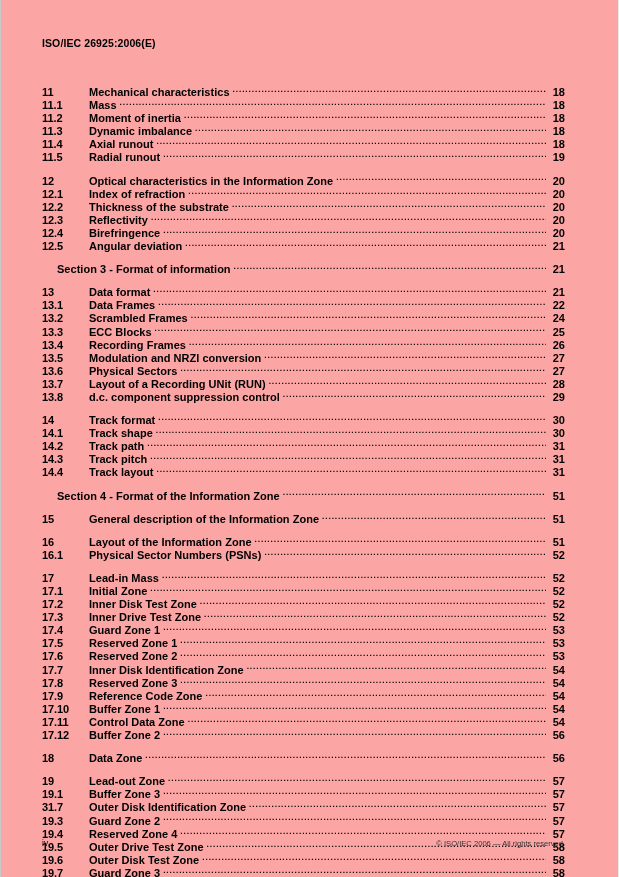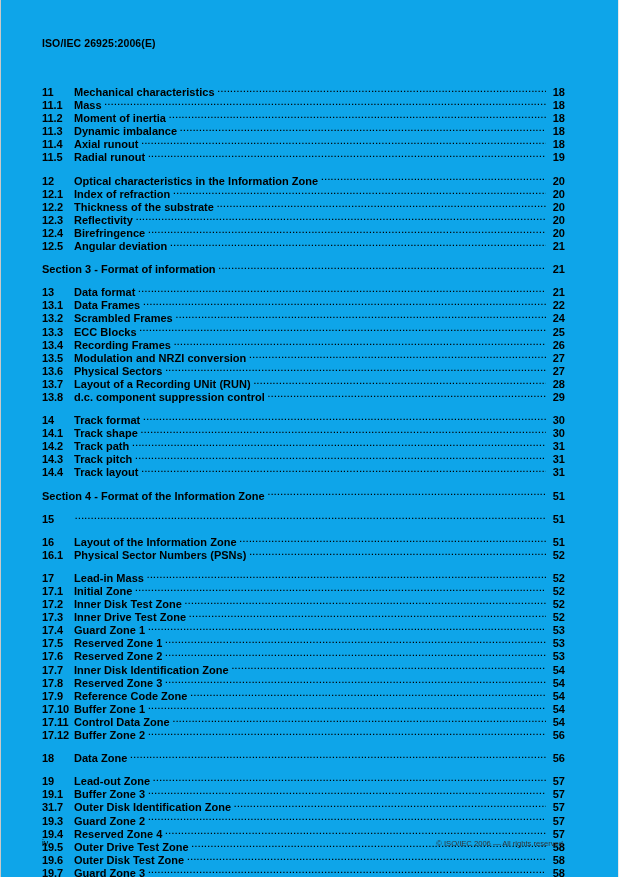--- a/index.html
+++ b/index.html
@@ -7,21 +7,21 @@
     padding: 0;
     background: #ffffff;
   }
   body {
     font-family: "Liberation Sans", sans-serif;
   }
   .page {
     position: relative;
     width: 619px;
     height: 877px;
-    background: #0ea5e9;
+    background: #fca5a5;
     box-sizing: border-box;
     border-left: 1px solid #c9c9c9;
     border-right: 1px solid #e8e8e8;
     overflow: hidden;
   }
   .doc-header {
     position: absolute;
     left: 41px;
     top: 37px;
     font-size: 10.5px;
@@ -52,20 +52,21 @@
   }
   .toc-row .num {
     width: 32px;
     flex: 0 0 32px;
     letter-spacing: -0.1px;
   }
   .toc-row .title {
     flex: 0 0 auto;
     padding-right: 2px;
     letter-spacing: 0.02px;
+    margin-left: 15px;
   }
   .toc-row .leader {
     flex: 1 1 auto;
     overflow: hidden;
     height: 9px;
     position: relative;
     margin: 0 1px;
   }
   .toc-row .leader::after {
     content: "......................................................................................................................................................................................................................................................";
@@ -286,20 +287,21 @@
       <div class="toc-group">
         <div class="toc-row section">
           <span class="title">Section 4 - Format of the Information Zone</span>
           <span class="leader"></span>
           <span class="pg">51</span>
         </div>
       </div>
       <div class="toc-group">
         <div class="toc-row">
           <span class="num">15</span>
+          <span class="title">General description of the Information Zone</span>
           <span class="leader"></span>
           <span class="pg">51</span>
         </div>
       </div>
       <div class="toc-group">
         <div class="toc-row">
           <span class="num">16</span>
           <span class="title">Layout of the Information Zone</span>
           <span class="leader"></span>
           <span class="pg">51</span>

